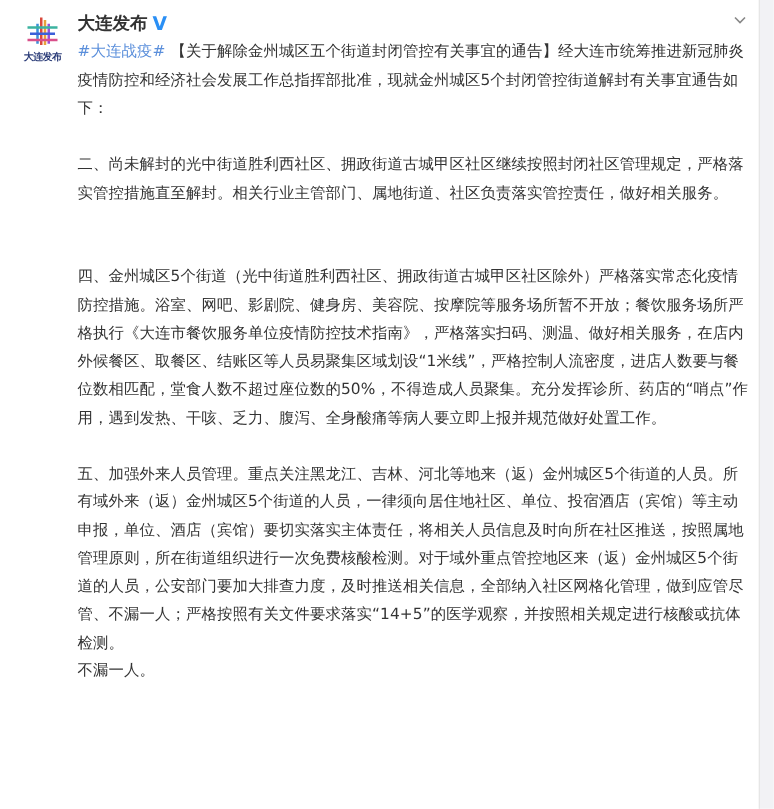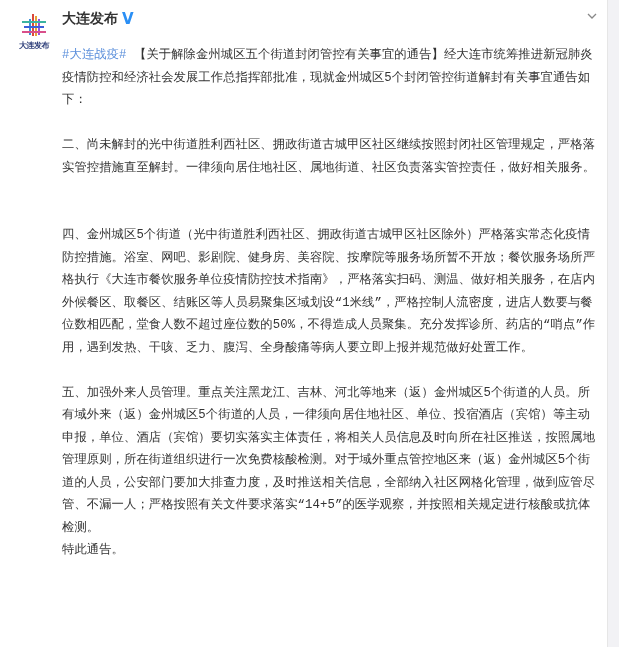--- a/index.html
+++ b/index.html
@@ -31,21 +31,21 @@
     font-size: 14px; font-weight: bold; color: #333333;
   }
   .verified-icon {
     margin-left: 4px; color: #2a8ff5; font-weight: bold; font-size: 15px; line-height: 1;
   }
   .chevron-icon {
     position: absolute; right: 4px; top: 2px; width: 12px; height: 12px;
   }
   .body-text {
     font-size: 12.3px; line-height: 22.5px; letter-spacing: 0.1px;
-    word-break: break-all; margin-top: 14px; font-family: Liberation Mono, monospace;
+    word-break: break-all; margin-top: 0;
   }
   .body-text p { margin: 0; }
   .gap { height: 22.5px; }
   .hashtag { color: #eb7350; }
   .hashtag { color: #5b8fdb; }
 </style>
 </head>
 <body>
 
 <div class="right-strip"></div>
@@ -68,21 +68,21 @@
     <span class="author-name">大连发布</span>
     <span class="verified-icon">V</span>
   </div>
   <svg class="chevron-icon" viewBox="0 0 12 12">
     <polyline points="2,4 6,8 10,4" fill="none" stroke="#888" stroke-width="1.3"></polyline>
   </svg>
 
   <div class="body-text">
     <p><span class="hashtag">#大连战疫#</span> <span>【关于解除金州城区五个街道封闭管控有关事宜的通告】经大连市统筹推进新冠肺炎疫情防控和经济社会发展工作总指挥部批准，现就金州城区5个封闭管控街道解封有关事宜通告如下：</span></p>
     <div class="gap"></div>
-    <p>二、尚未解封的光中街道胜利西社区、拥政街道古城甲区社区继续按照封闭社区管理规定，严格落实管控措施直至解封。一律须向居住地社区、属地街道、社区负责落实管控责任，做好相关服务。</p>
+    <p>二、尚未解封的光中街道胜利西社区、拥政街道古城甲区社区继续按照封闭社区管理规定，严格落实管控措施直至解封。相关行业主管部门、属地街道、社区负责落实管控责任，做好相关服务。</p>
     <div class="gap"></div>
     <div class="gap"></div>
     <p>四、金州城区5个街道（光中街道胜利西社区、拥政街道古城甲区社区除外）严格落实常态化疫情防控措施。浴室、网吧、影剧院、健身房、美容院、按摩院等服务场所暂不开放；餐饮服务场所严格执行《大连市餐饮服务单位疫情防控技术指南》，严格落实扫码、测温、做好相关服务，在店内外候餐区、取餐区、结账区等人员易聚集区域划设“1米线”，严格控制人流密度，进店人数要与餐位数相匹配，堂食人数不超过座位数的50%，不得造成人员聚集。充分发挥诊所、药店的“哨点”作用，遇到发热、干咳、乏力、腹泻、全身酸痛等病人要立即上报并规范做好处置工作。</p>
     <div class="gap"></div>
     <p>五、加强外来人员管理。重点关注黑龙江、吉林、河北等地来（返）金州城区5个街道的人员。所有域外来（返）金州城区5个街道的人员，一律须向居住地社区、单位、投宿酒店（宾馆）等主动申报，单位、酒店（宾馆）要切实落实主体责任，将相关人员信息及时向所在社区推送，按照属地管理原则，所在街道组织进行一次免费核酸检测。对于域外重点管控地区来（返）金州城区5个街道的人员，公安部门要加大排查力度，及时推送相关信息，全部纳入社区网格化管理，做到应管尽管、不漏一人；严格按照有关文件要求落实“14+5”的医学观察，并按照相关规定进行核酸或抗体检测。</p>
-    <p>特此通告。</p>
+    <p>不漏一人。</p>
   </div>
 </div>
 
 </body></html>

